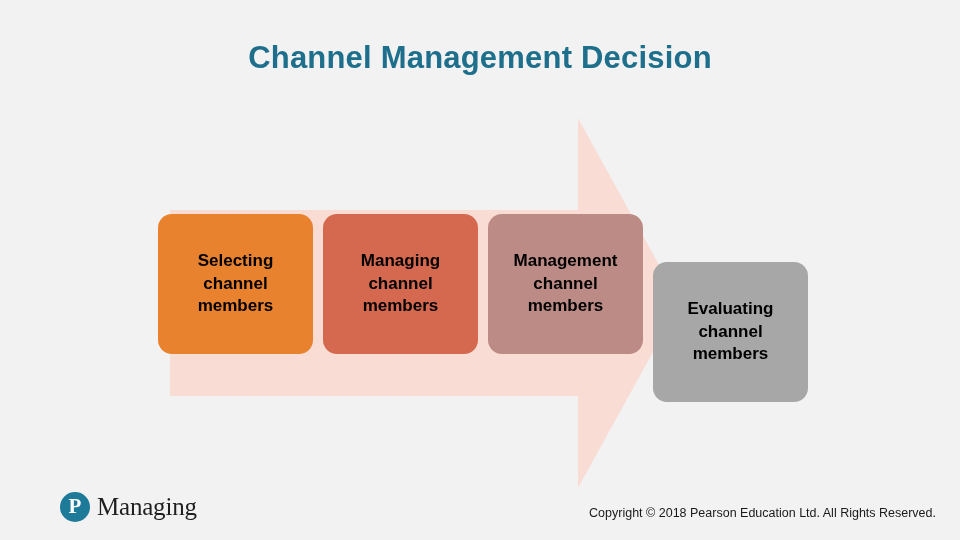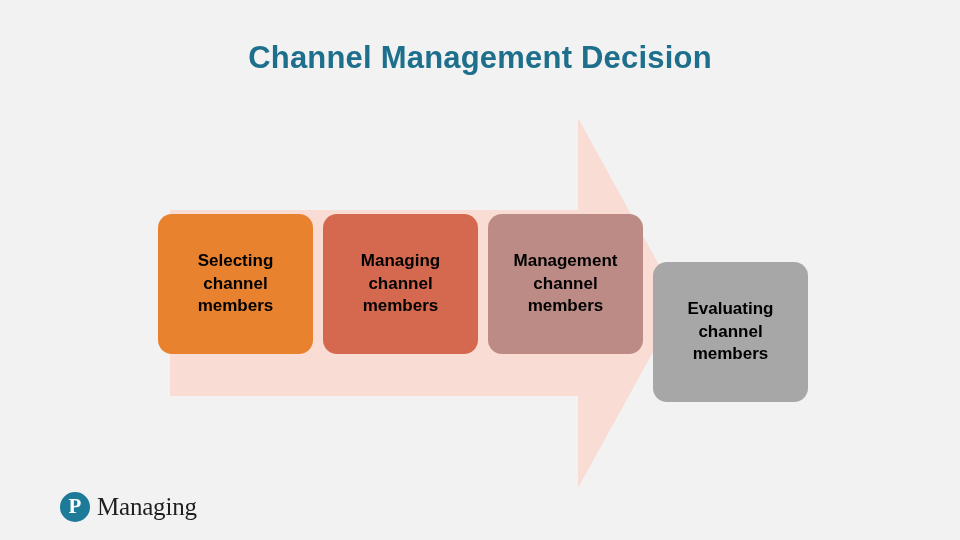--- a/index.html
+++ b/index.html
@@ -159,14 +159,15 @@
 channel
 members</span>
     </div>
   </div>
 
   <div class="logo">
     <div class="logo-mark">P</div>
     <div class="logo-word">Managing</div>
   </div>
 
+  <div class="copyright">Copyright © 2018 Pearson Education Ltd. All Rights Reserved.</div>
 
 </div>
 
 </body></html>

